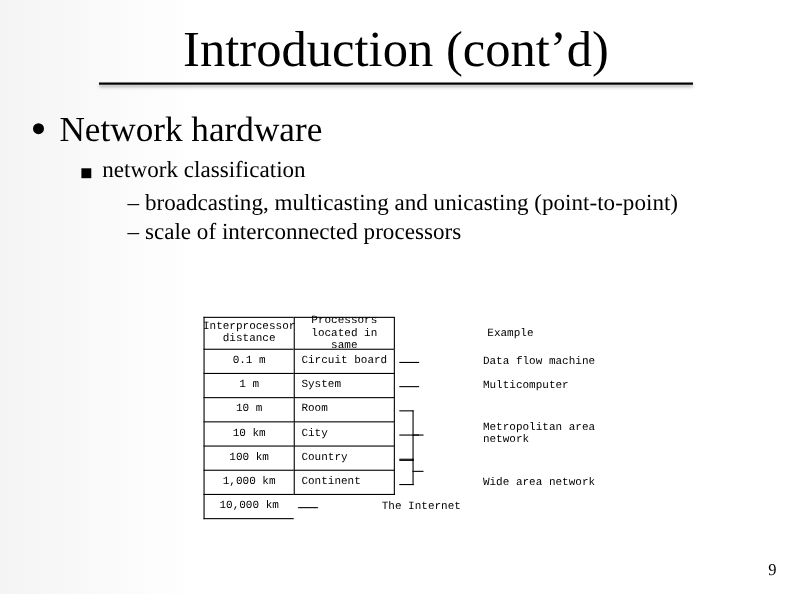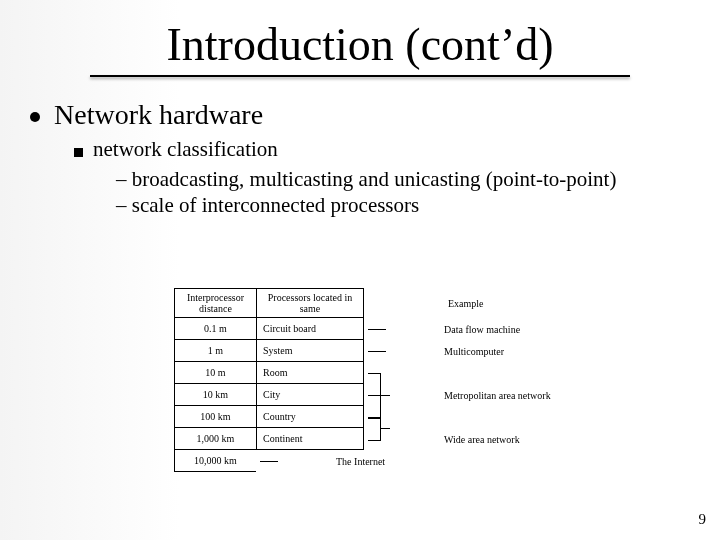--- a/index.html
+++ b/index.html
@@ -31,21 +31,21 @@
     box-shadow: 0 2px 3px rgba(0,0,0,0.35);
     height: 2px;
     background: #000;
   }
   .content {
     padding: 22px 30px 0 30px;
   }
   .lvl1 {
     display: flex;
     align-items: flex-start;
-    font-size: 28px;
+    font-size: 32px;
     margin-bottom: 6px;
   }
   .lvl1 .bullet {
     width: 10px;
     height: 10px;
     background: #000;
     border-radius: 50%;
     margin-top: 13px;
     margin-right: 14px;
     flex: 0 0 auto;
@@ -70,24 +70,24 @@
     margin-left: 86px;
     line-height: 1.25;
   }
   .lvl3 .dash {
     display: inline;
   }
 
   
   .figure {
     position: absolute;
-    left: 174px;
+    left: 185px;
     top: 288px;
     width: 400px;
-    font-family: Liberation Serif, serif;
+    font-family: Liberation Mono, monospace;
     font-size: 10px;
     color: #000;
   }
   .fig-row {
     display: flex;
     align-items: stretch;
   }
   .col-dist, .col-loc {
     border: 1px solid #000;
     border-top: none;
@@ -98,21 +98,21 @@
     height: 22px;
   }
   .fig-header .col-dist, .fig-header .col-loc {
     border-top: 1px solid #000;
     height: 30px;
     line-height: 1.1;
     text-align: center;
     justify-content: center;
   }
   .col-dist { width: 82px; justify-content: center; border-right: none; }
-  .col-loc  { width: 108px; }
+  .col-loc  { width: 92px; }
   .col-conn {
     width: 36px;
     position: relative;
     flex: 0 0 auto;
   }
   .col-ex {
     flex: 1;
     display: flex;
     align-items: center;
     padding-left: 4px;

